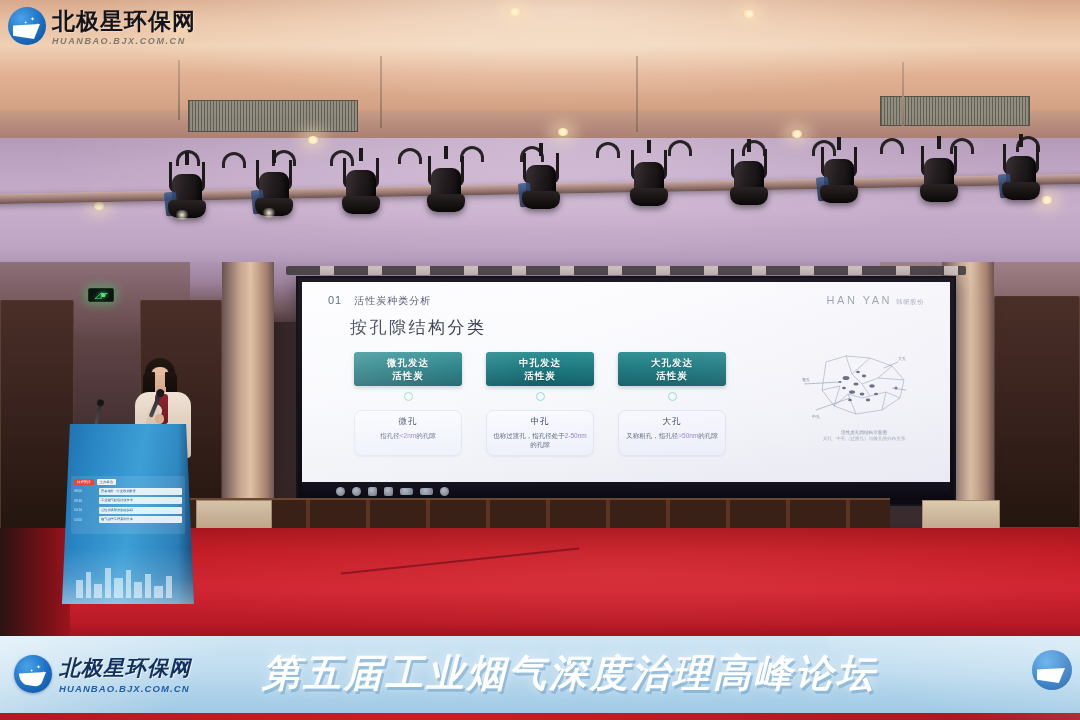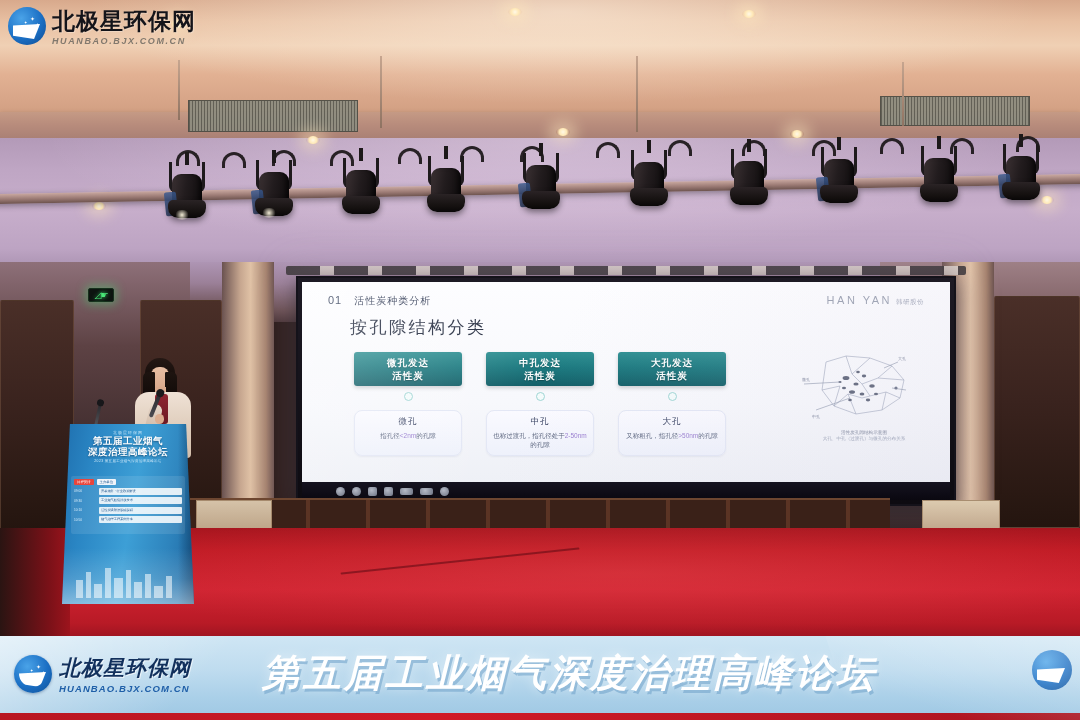--- a/index.html
+++ b/index.html
@@ -698,26 +698,20 @@
     <div class="spk-jacket"></div>
     <div class="spk-inner"></div>
     <div class="spk-arm"></div>
     <div class="spk-mic"></div>
     <div class="spk-hand"></div>
   </div>
 
   <div class="mic"></div>
   <div class="podium">
     <div class="edge"></div>
-    <div class="podium-sign">
-      <div class="pre">北极星环保网</div>
-      <div class="t1">第五届工业烟气</div>
-      <div class="t1">深度治理高峰论坛</div>
-      <div class="sub">2023 第五届工业烟气深度治理高峰论坛</div>
-    </div>
     <div class="podium-agenda">
       <div class="agenda-head">
         <span class="tag">日程安排</span>
         <span class="tag alt">主办单位</span>
       </div>
       <div class="agenda-row">
         <span class="tm">09:00</span>
         <span class="it">开幕致辞 · 行业政策解读</span>
       </div>
       <div class="agenda-row">

